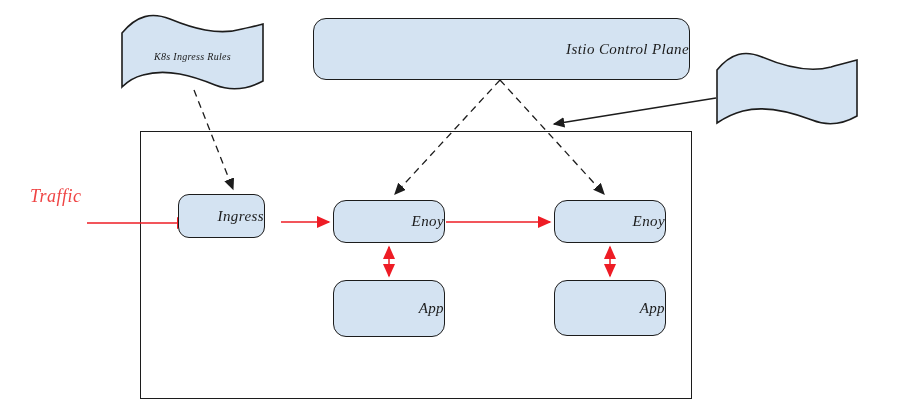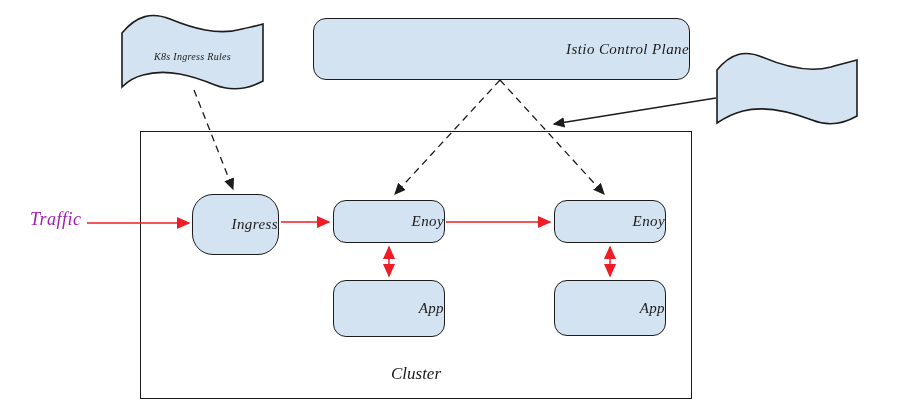--- a/index.html
+++ b/index.html
@@ -59,21 +59,21 @@
     <line x1="281" y1="222" x2="329" y2="222" stroke="#ee1c25" stroke-width="1.5" marker-end="url(#mr)"></line>
     <line x1="446" y1="222" x2="550" y2="222" stroke="#ee1c25" stroke-width="1.5" marker-end="url(#mr)"></line>
     <line x1="389" y1="247" x2="389" y2="276" stroke="#ee1c25" stroke-width="1.5" marker-start="url(#mr)" marker-end="url(#mr)"></line>
     <line x1="610" y1="247" x2="610" y2="276" stroke="#ee1c25" stroke-width="1.5" marker-start="url(#mr)" marker-end="url(#mr)"></line>
   </svg>
 
   <div class="node" style="left:313px; top:18px; width:377px; height:62px;">
     <span>Istio Control Plane</span>
   </div>
 
-  <div class="node" style="left:192px; top:194px; width:87px; height:61px; border-radius:21px;">
+  <div class="node" style="left:178px; top:194px; width:87px; height:44px; border-radius:11px;">
     <span>Ingress</span>
   </div>
 
   <div class="node" style="left:333px; top:200px; width:112px; height:43px;">
     <span>Enoy</span>
   </div>
 
   <div class="node" style="left:554px; top:200px; width:112px; height:43px;">
     <span>Enoy</span>
   </div>
@@ -82,17 +82,16 @@
     <span>App</span>
   </div>
 
   <div class="node" style="left:554px; top:280px; width:112px; height:56px;">
     <span>App</span>
   </div>
 
   <div class="flaglabel" style="left:122px; top:20px; width:141px; height:72px;">K8s Ingress Rules</div>
 
 
-  <div class="freelabel traffic" style="left:30px; top:209px; color:#a21caf;font-style:italic;">Traffic</div>
+  <div class="freelabel traffic" style="left:30px; top:186px; color:#ef4444;font-style:italic;">Traffic</div>
 
-  <div class="freelabel clusterlabel" style="left:140px; top:364px; width:552px;">Cluster</div>
 
 </div>
 
 </body></html>

